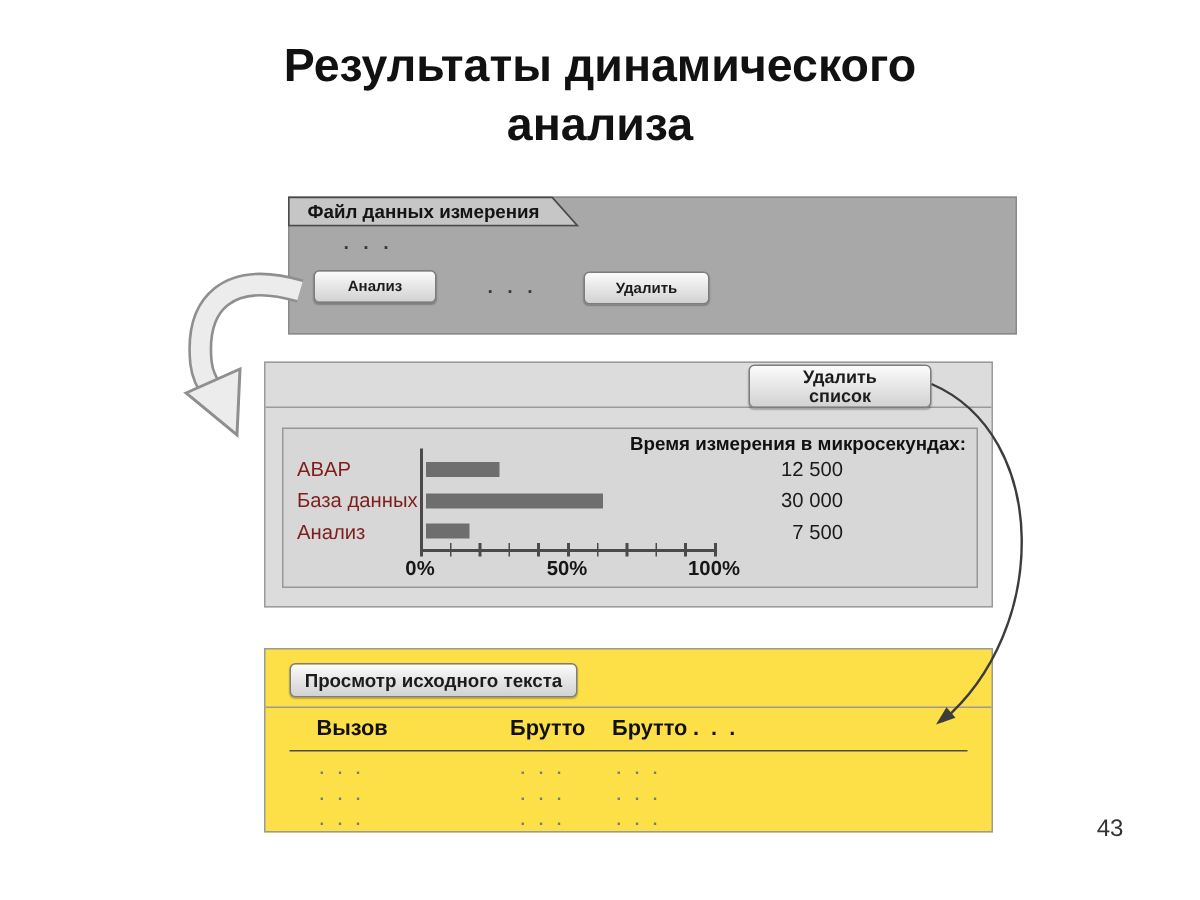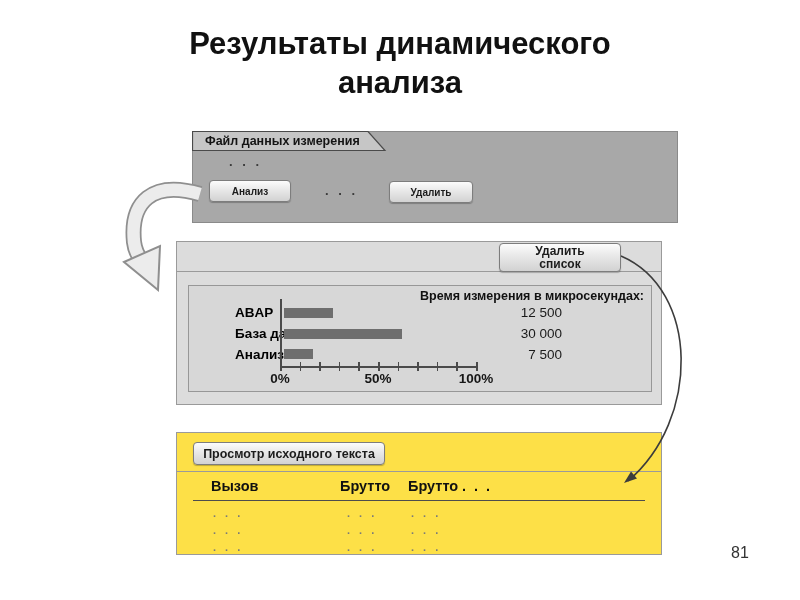--- a/index.html
+++ b/index.html
@@ -61,21 +61,21 @@
   .panel-analysis .header-strip {
     position:absolute; left:0; top:0; width:484px; height:30px; border-bottom:1px solid #9a9a9a;
   }
   .chart-box {
     position:absolute; left:11px; top:43px; width:464px; height:107px;
     background:#d7d7d7; border:1px solid #979797;
   }
   .chart-title {
     position:absolute; right:7px; top:3px; font-size:12.5px; font-weight:bold; color:#111; white-space:nowrap;
   }
-  .cat-label { position:absolute; left:9px; font-size:13.5px; font-weight:bold; color:#000000; white-space:nowrap;margin-left:37px; }
+  .cat-label { position:absolute; left:9px; font-size:13.5px; font-weight:normal; color:#7f1d1d; white-space:nowrap; }
   .cat-1 { top:19px; } .cat-2 { top:40px; } .cat-3 { top:61px; }
   .chart-bar { position:absolute; left:95px; height:10px; background:#6e6e6e; }
   .bar-1 { top:22px; } .bar-2 { top:43px; } .bar-3 { top:63px; }
   .val-label { position:absolute; left:283px; width:90px; text-align:right; font-size:13.5px; color:#1a1a1a; }
   .val-1 { top:19px; } .val-2 { top:40px; } .val-3 { top:61px; }
   .axis-v { position:absolute; left:91px; top:13px; width:1.5px; height:68px; background:#4a4a4a; }
   .axis-h { position:absolute; left:91px; top:80px; width:197px; height:1.5px; background:#4a4a4a; }
   .ticks  { position:absolute; left:91px; top:76px; width:197px; height:9px; }
   .tick   { position:absolute; top:0; width:1.5px; height:9px; background:#4a4a4a; }
   .tick-label { position:absolute; top:85px; transform:translateX(-50%); font-size:13.5px; font-weight:bold; color:#161616; }
@@ -181,13 +181,13 @@
     <path d="M 200 194 C 152 180, 130 202, 134 242 C 135 250, 138 256, 142 261" fill="none" stroke="#8f8f8f" stroke-width="16"></path>
     <path d="M 200 194 C 152 180, 130 202, 134 242 C 135 250, 138 256, 142 261" fill="none" stroke="#ececec" stroke-width="12.5"></path>
     <polygon points="124,262 160,246 158,290" fill="#ececec" stroke="#8f8f8f" stroke-width="2"></polygon>
   </g>
   <g>
     <path d="M 621 256 C 700 290, 700 420, 628 481" fill="none" stroke="#3c3c3c" stroke-width="1.6"></path>
     <polygon points="624,483 631,471.5 637,478.5" fill="#3c3c3c"></polygon>
   </g>
 </svg>
 
-<div class="page-number">81</div>
+<div class="page-number">43</div>
 
 </body></html>

